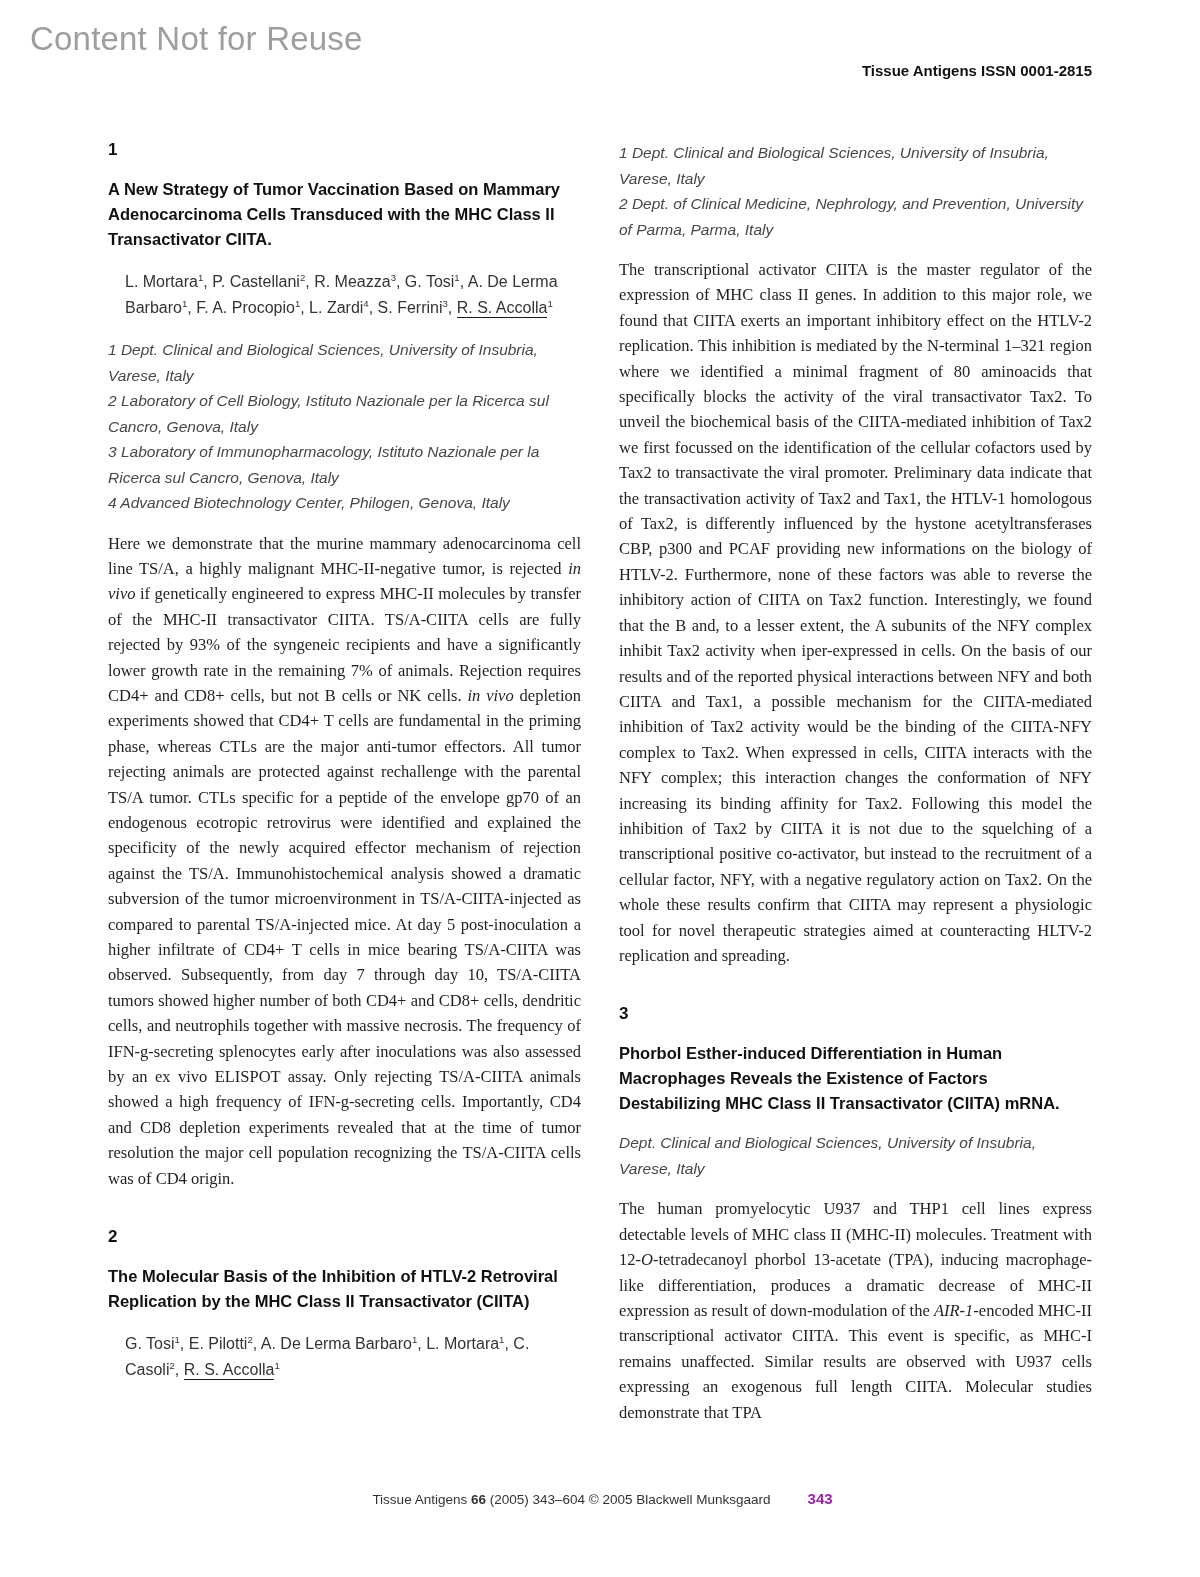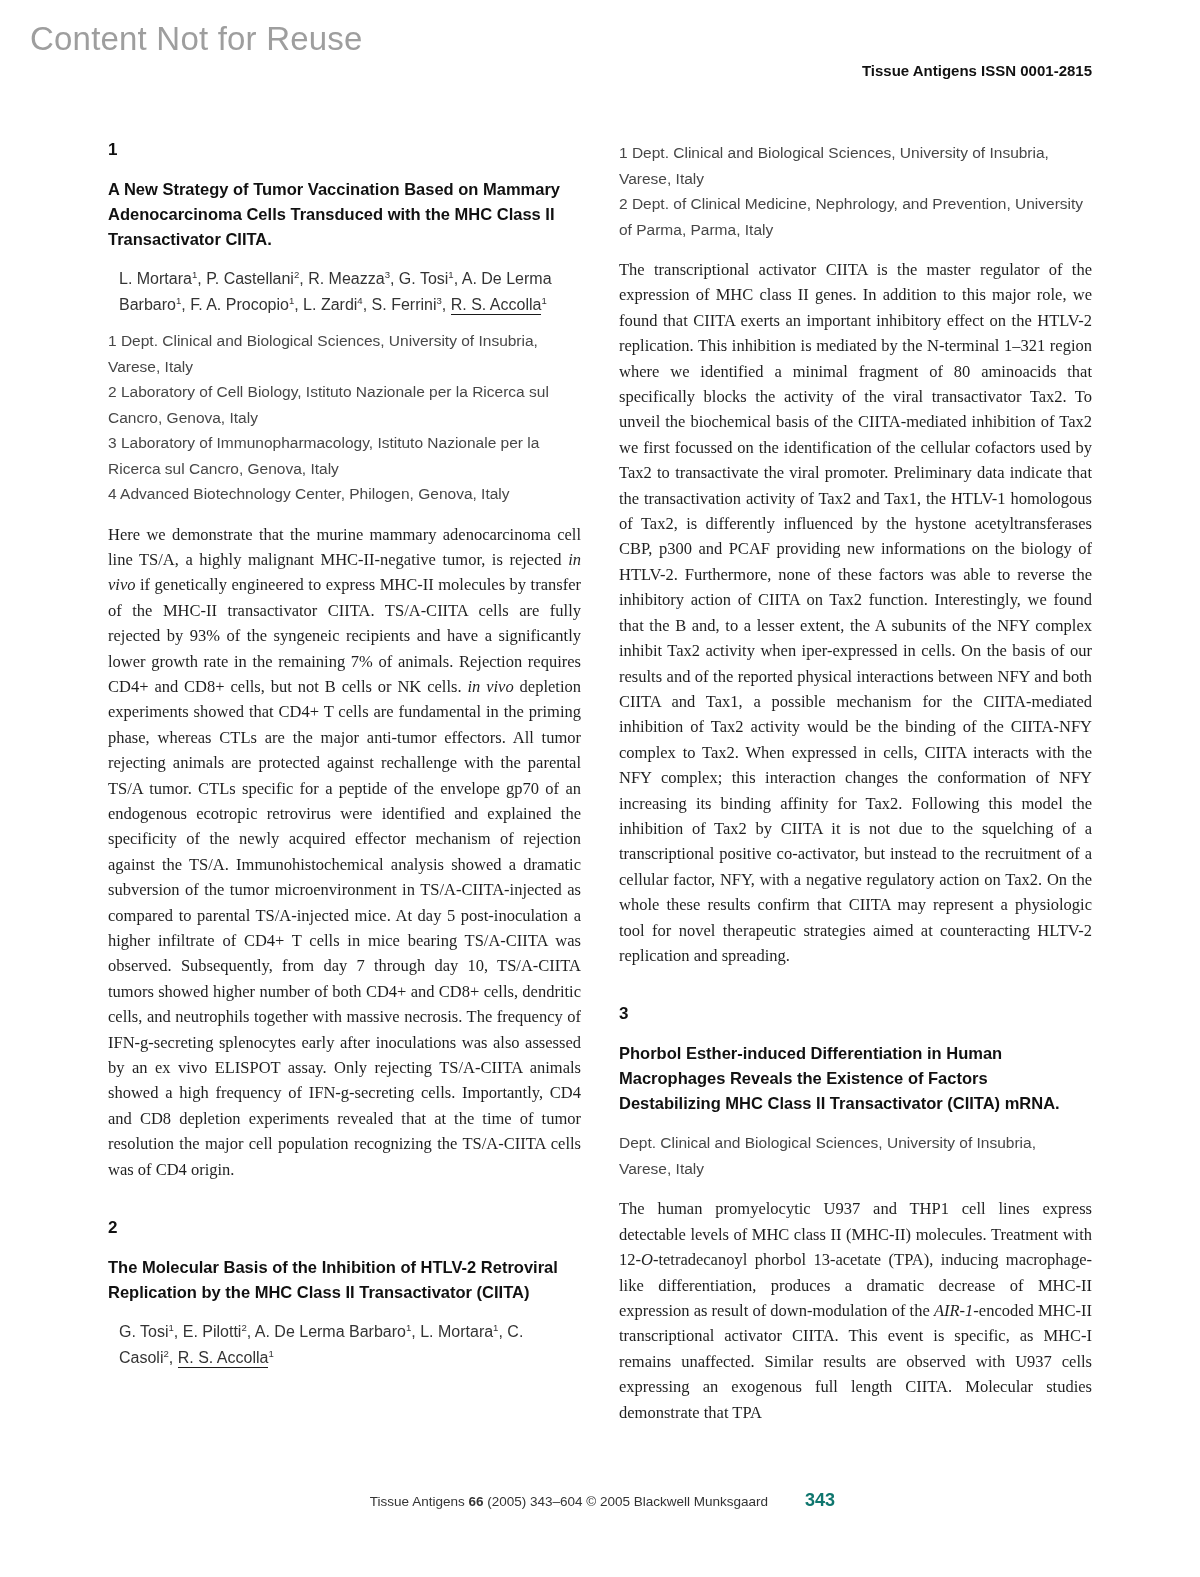--- a/index.html
+++ b/index.html
@@ -29,45 +29,45 @@
 
   .abs-number {
     font-size: 17px; font-weight: 700; color: #111;
     margin: 0 0 17px 0;
   }
   .abs-title {
     font-size: 16.5px; font-weight: 700; color: #111;
     line-height: 25px; margin: 0 0 14px 0;
   }
   .authors {
-    font-size: 16px; color: #333; line-height: 25.5px; margin: 11px;
+    font-size: 16px; color: #333; line-height: 25.5px; margin: 17px;
   }
   .affil {
-    font-size: 15.5px; color: #474747; line-height: 25.5px;
+    font-size: 15.5px; color: #474747; line-height: 25.5px; font-style: italic;
   }
   .body-text {
     font-family: "Liberation Serif", serif;
     font-size: 16.5px; color: #1f1f1f;
     line-height: 25.4px; text-align: justify;
     margin: 0;
   }
   .first-body { margin-top: 15px; }
   .section-gap { margin-top: 36px; }
 
   sup { font-size: 0.6em; line-height: 0; }
   .seg-i { font-style: italic; }
   .seg-u { border-bottom: 1.6px solid #1a1a1a; padding-bottom: 1px; }
   .seg-b { font-weight: 700; }
 
   .footer {
     position: absolute; left: 105px; right: 100px; top: 1490px;
     display: flex; justify-content: center; align-items: baseline;
   }
   .footer-line { font-size: 13.5px; color: #333; }
-  .page-number { font-size: 18px; font-weight: 700; color: #0f766e; margin-left: 37px; }
+  .page-number { font-size: 15px; font-weight: 700; color: #a21caf; margin-left: 37px; }
 </style>
 </head>
 <body>
 
 <div class="page">
 
   <div class="watermark">Content Not for Reuse</div>
   <div class="masthead">Tissue Antigens ISSN 0001-2815</div>
 
   <div class="columns">

